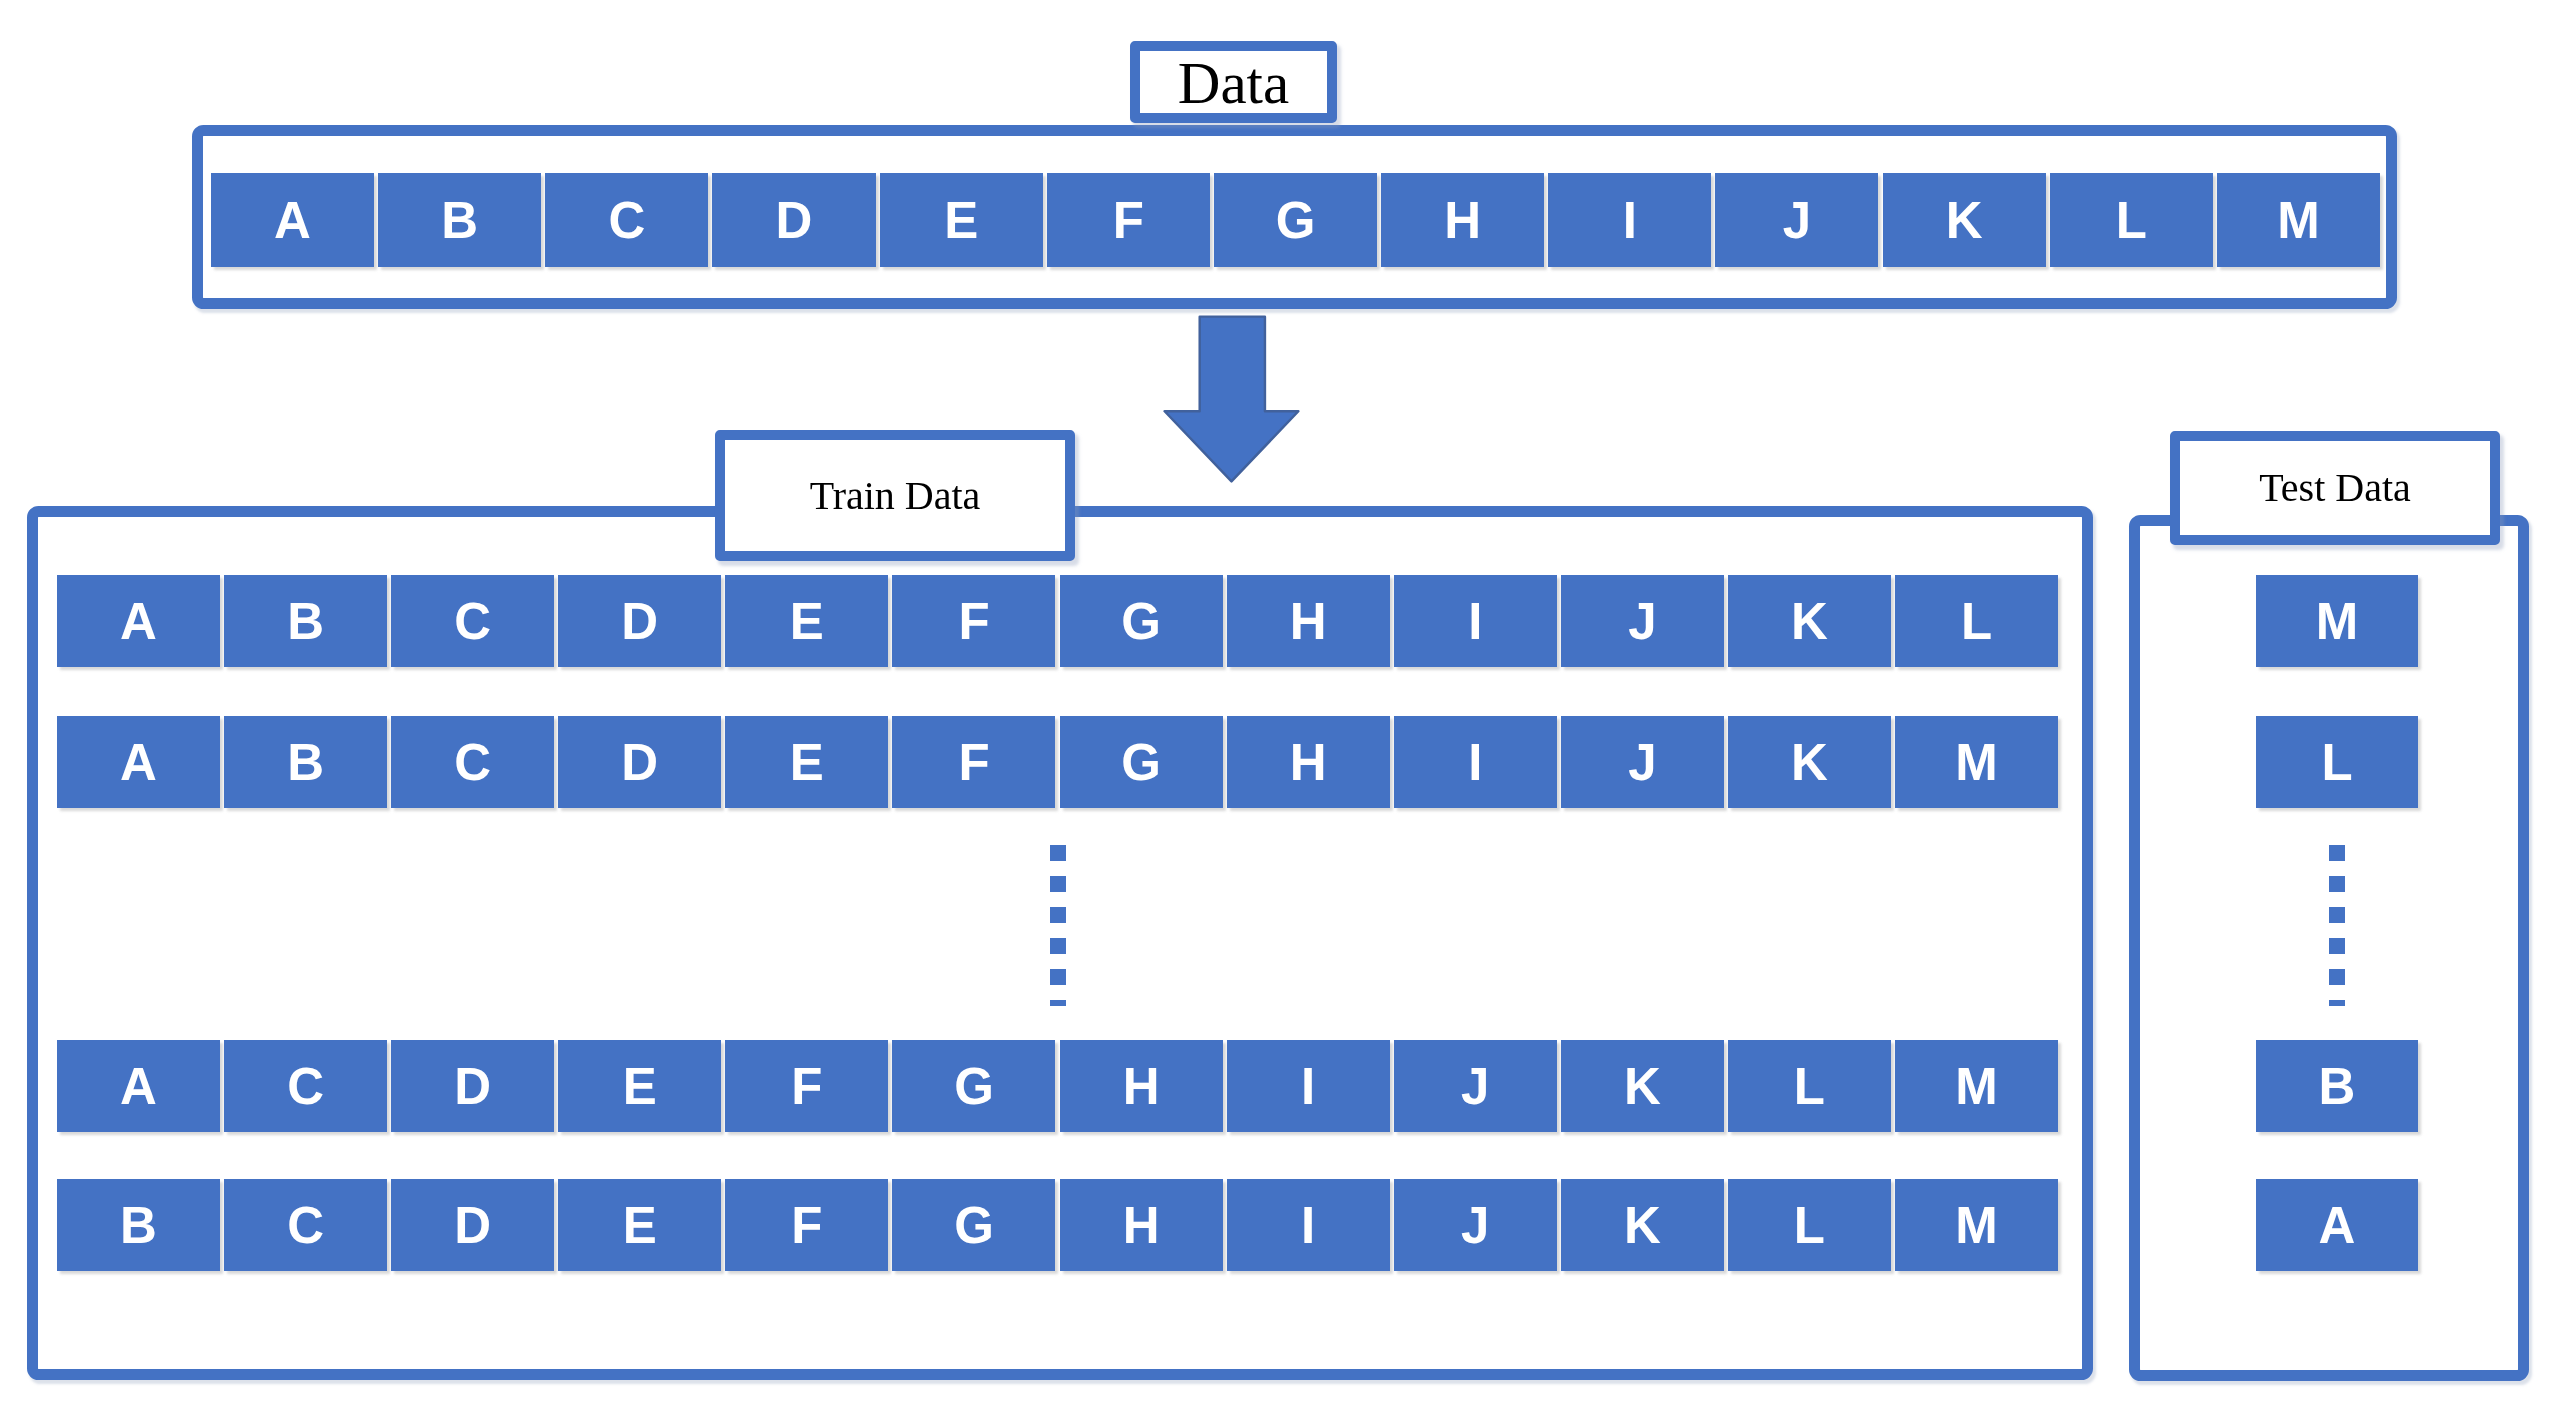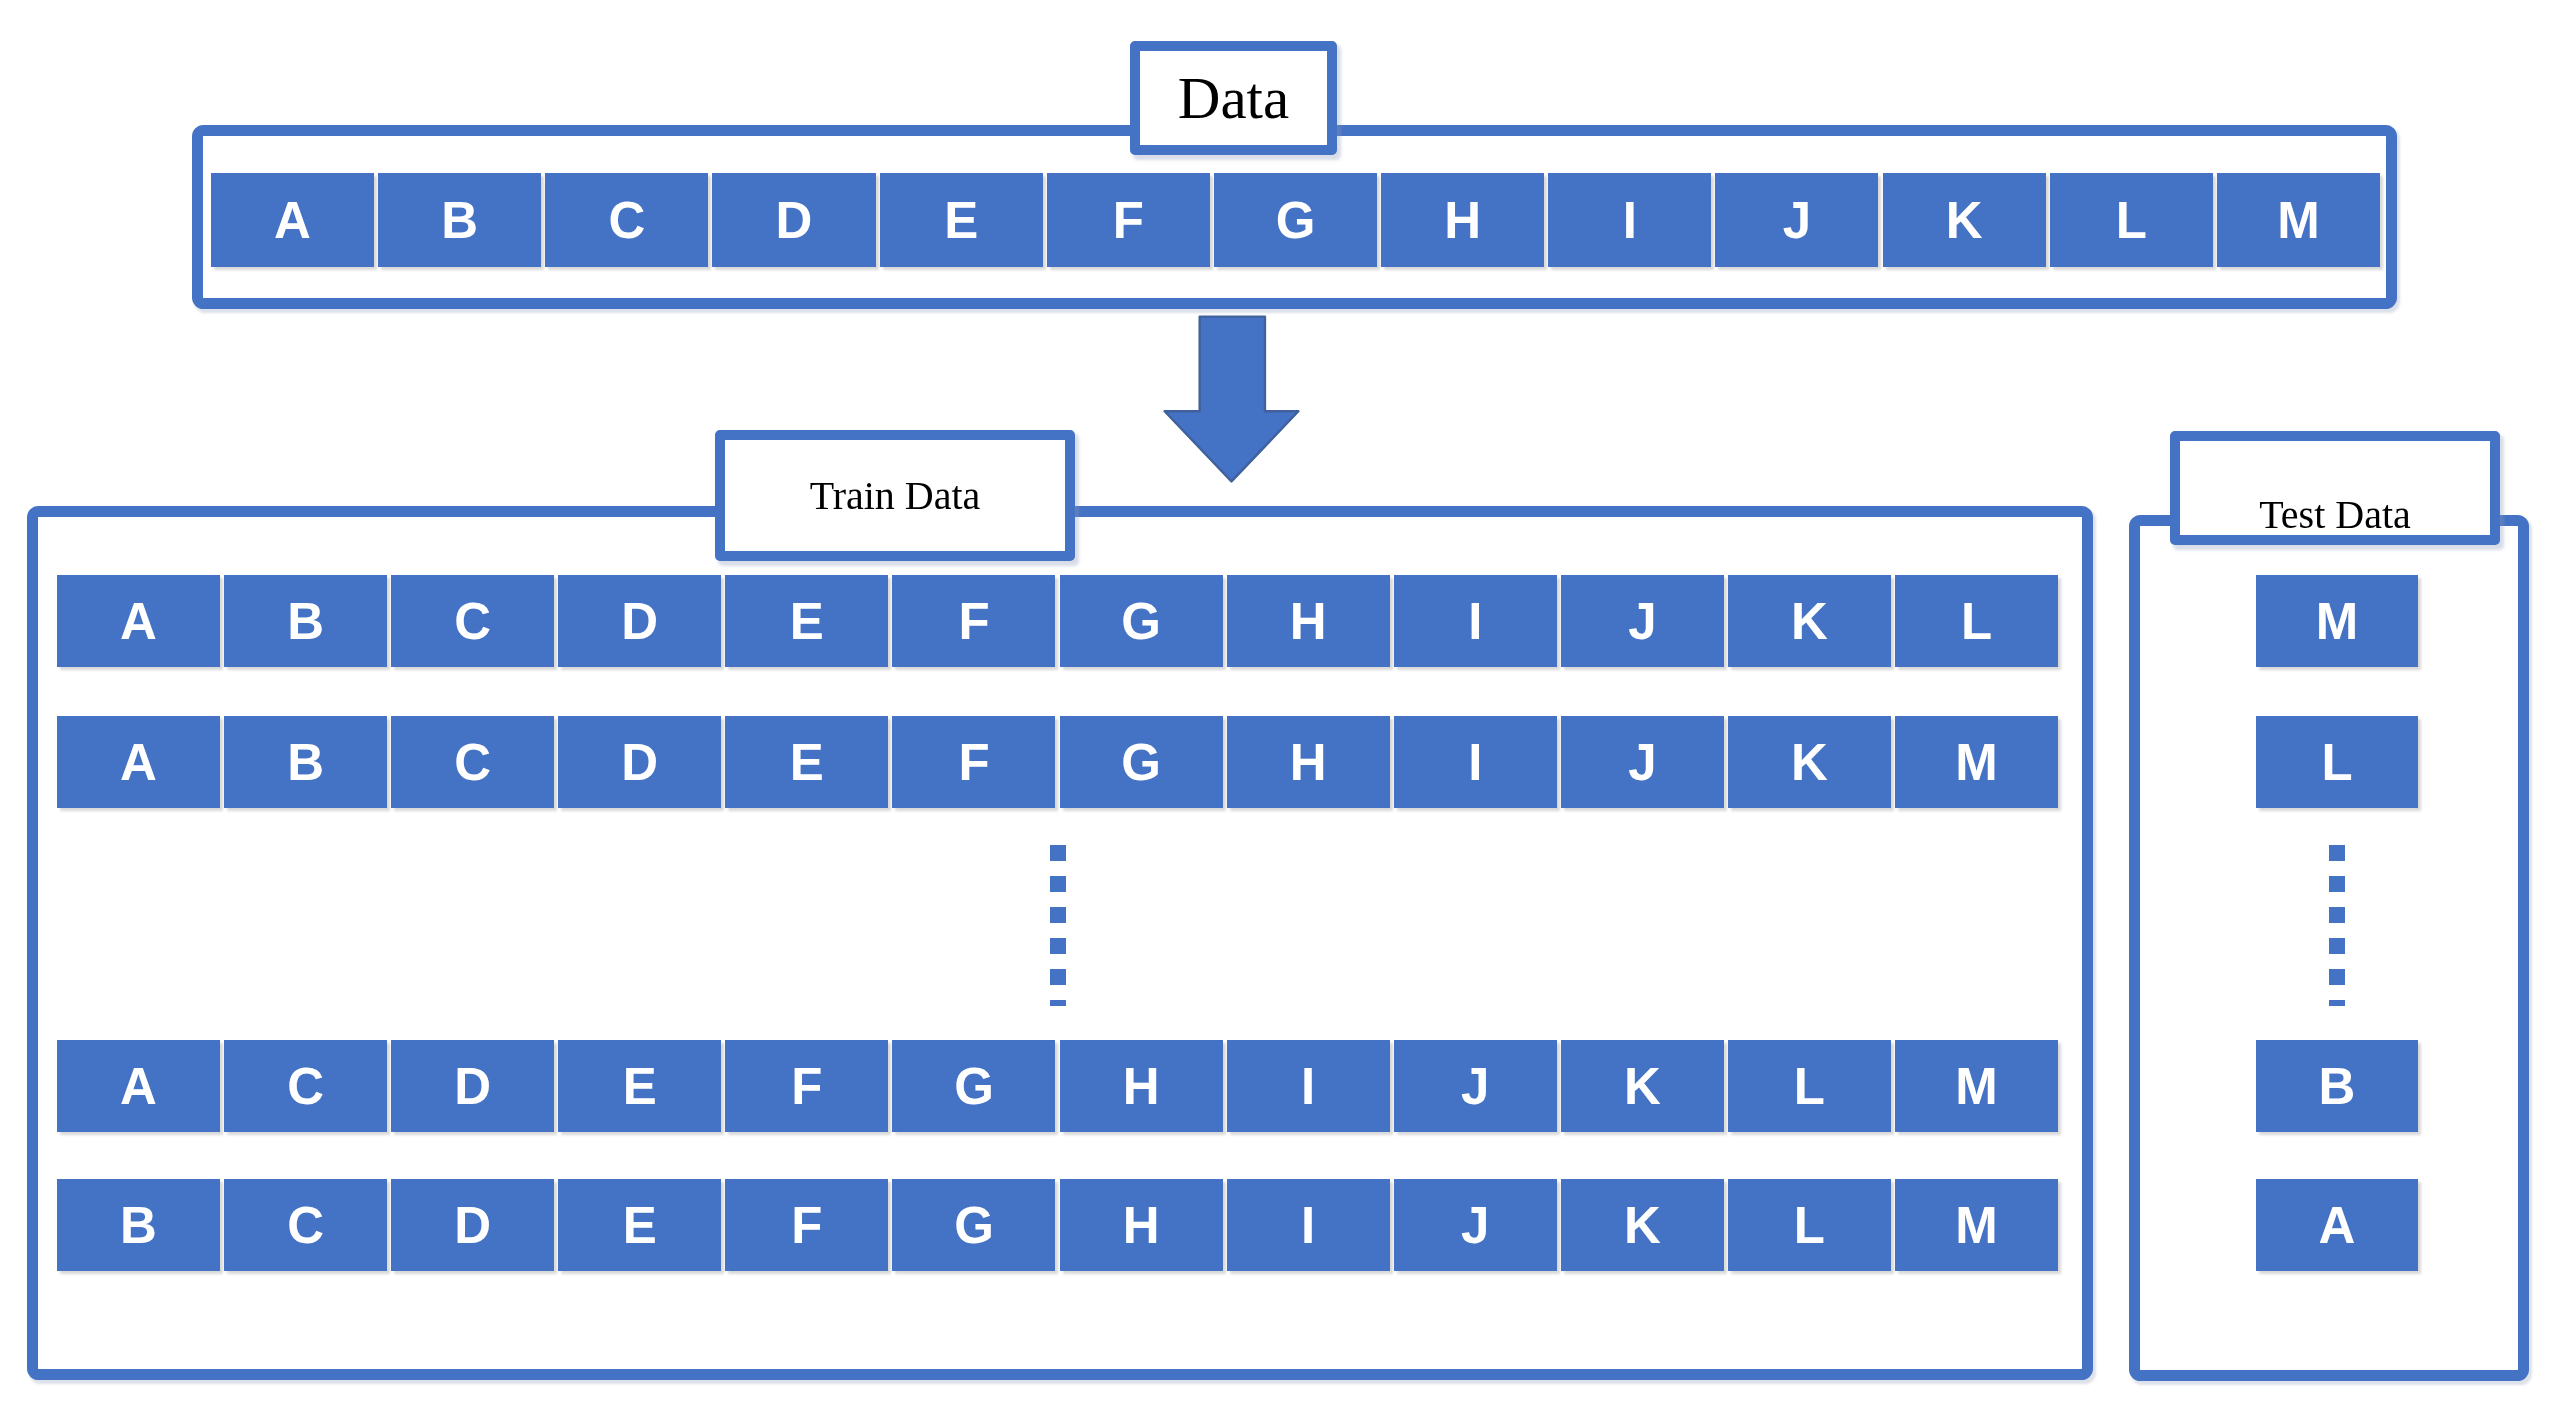--- a/index.html
+++ b/index.html
@@ -29,23 +29,23 @@
     position:absolute;
     background:#ffffff;
     border:10.6px solid var(--blue,#4472C4);
     border-radius:4.9px;
     display:flex; align-items:center; justify-content:center;
     font-family:"Liberation Serif", serif;
     font-size:40px; line-height:1; color:#000;
     z-index:10;
     box-shadow:3.3px 4.1px 3.3px rgba(140,155,185,0.35);
   }
-  #data-label  { left:1130px; top:41px;  width:207px; height:114px; font-size:59px; }
+  #data-label  { left:1130px; top:41px;  width:207px; height:82px; font-size:59px;align-items:flex-end; }
   #train-label { left:715px;  top:430px; width:360px; height:131px; }
-  #test-label  { left:2170px; top:431px; width:330px; height:114px;align-items:flex-end; }
+  #test-label  { left:2170px; top:431px; width:330px; height:114px; }
 
   
   .cells-row {
     position:absolute;
     display:flex; gap:4.1px;
     z-index:5;
   }
   #data-row { left:211px; top:173px; width:2169px; height:94px; }
   .train-row { left:57px; width:2001px; height:92px; }
   #train-row-1 { top:575px; }

